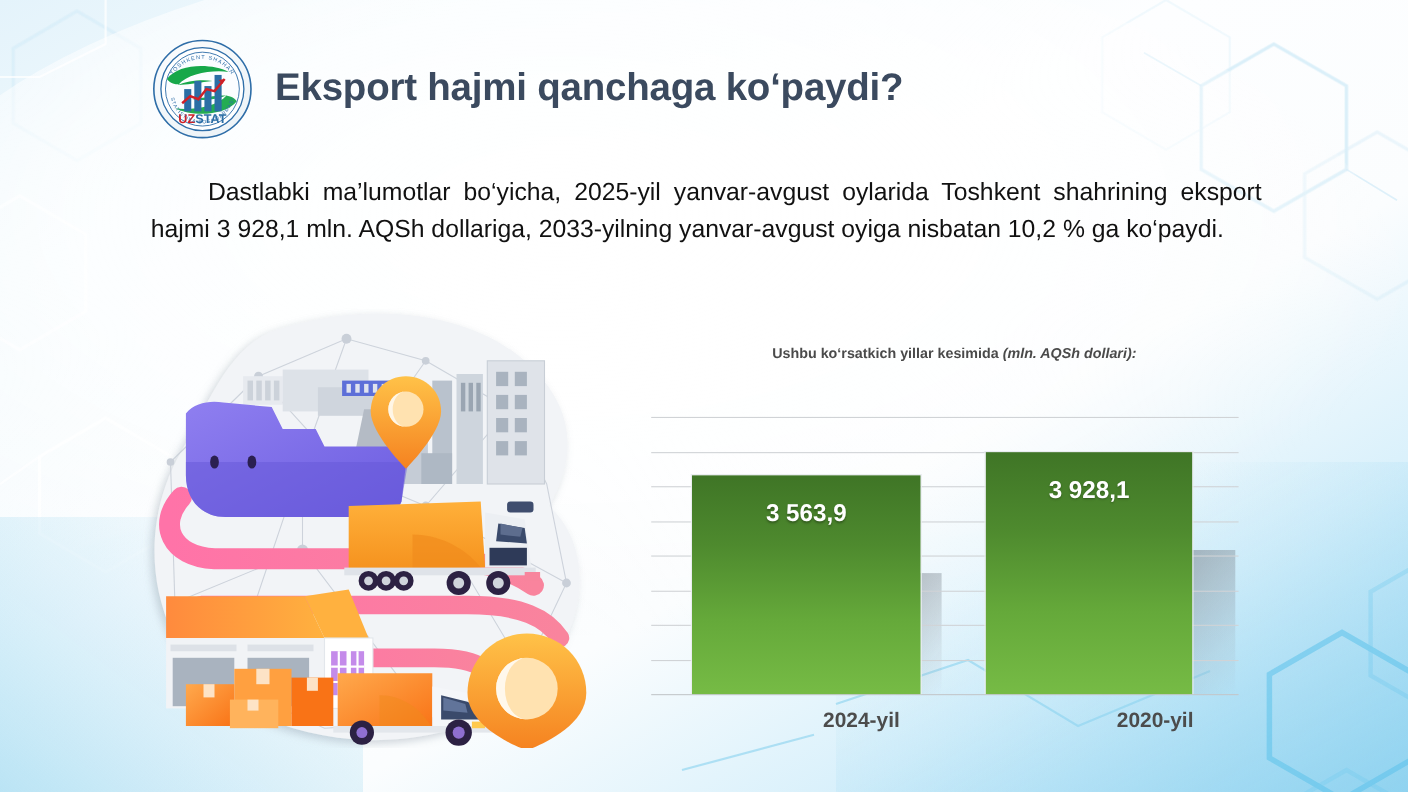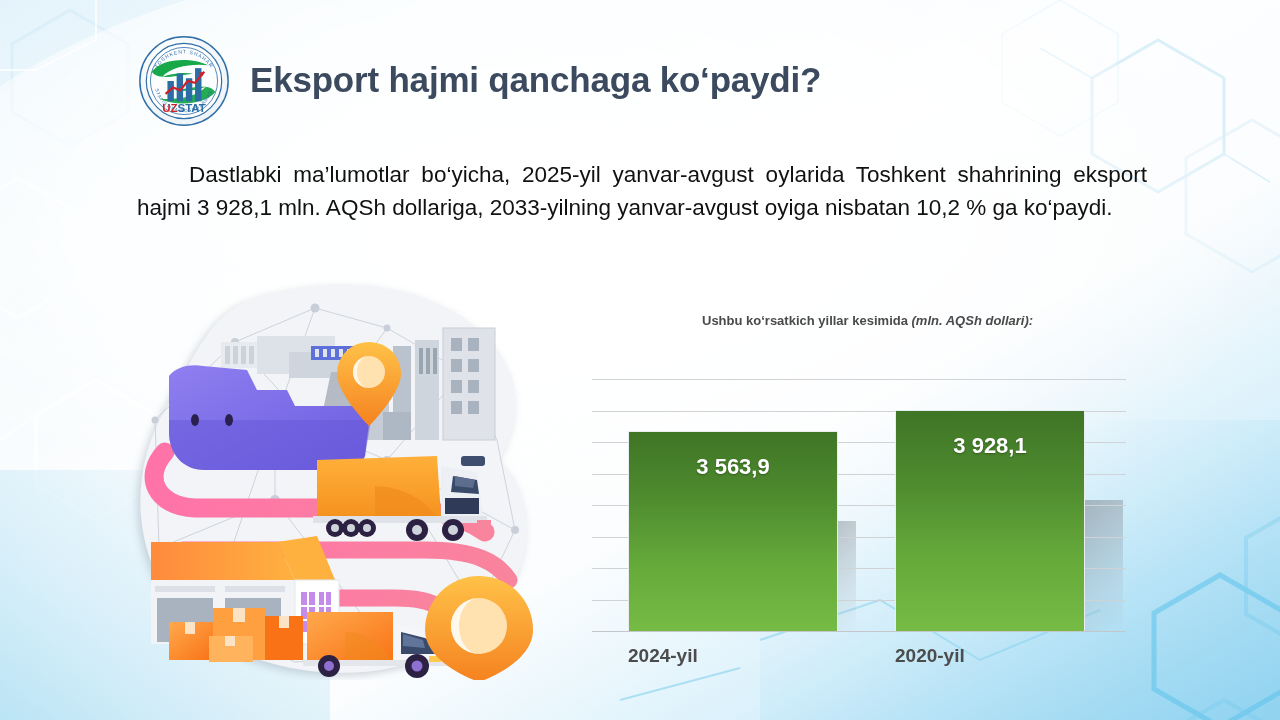--- a/index.html
+++ b/index.html
@@ -111,21 +111,21 @@
     position: absolute;
     left: 0; width: 100%;
     text-align: center;
     color: #ffffff;
     font-weight: bold;
     font-size: 22px;
     text-shadow: 0 1px 2px rgba(0,0,0,0.30);
   }
   .x-label {
     position: absolute;
-    text-align: left;
+    text-align: right;
     font-size: 19px;
     font-weight: bold;
     color: #4c4c4c;
   }
 </style>
 </head>
 <body>
 
 <svg id="bg-layer" viewBox="0 0 1280 720" preserveAspectRatio="none">
   <defs>

